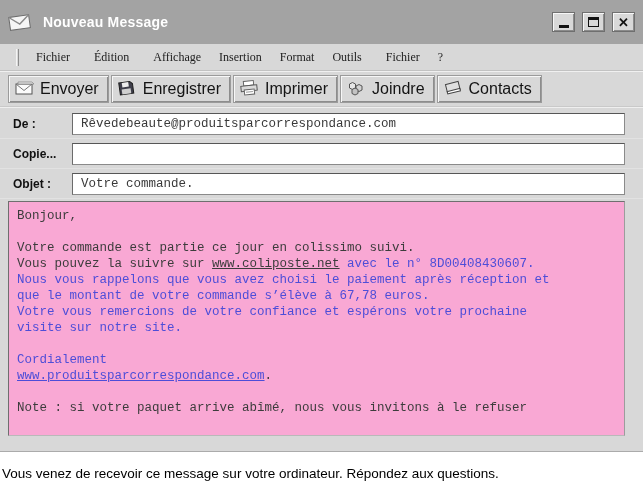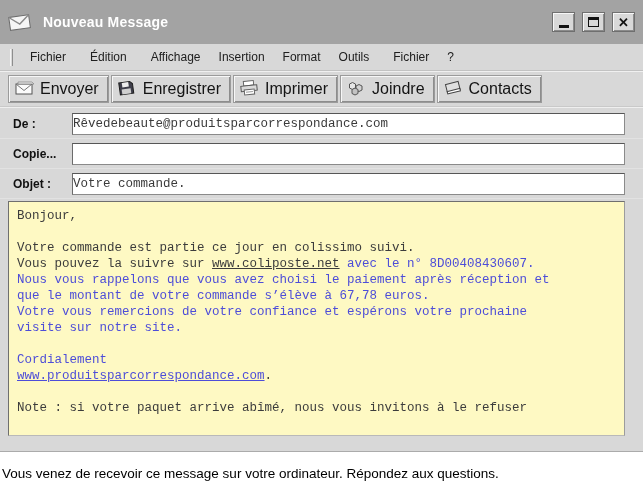--- a/index.html
+++ b/index.html
@@ -12,46 +12,46 @@
   .titlebar-icon { width:26px; height:20px; margin-right:9px; display:flex; align-items:center; }
   .title-text { color:var(--titlebar-text,#ffffff); font-weight:bold; font-size:14px; letter-spacing:.2px; flex:1; }
   .win-btn { width:23px; height:20px; margin-left:7px; background:var(--button-face,#d8d8d8);
              border:1px solid #6f6f6f; box-shadow: inset 1px 1px 0 #f6f6f6, inset -1px -1px 0 #8b8b8b;
              display:flex; align-items:center; justify-content:center; cursor:default; }
   .glyph-min { width:10px; height:3px; background:#111; margin-top:9px; }
   .glyph-max { width:11px; height:10px; border:1px solid #111; border-top:3px solid #111; background:transparent; }
   .glyph-close { font-size:13px; font-weight:bold; color:#111; line-height:1; }
 
   
-  .menubar { height:27px; background:var(--window-bg,#d8d8d8); display:flex; align-items:center; padding-left:8px;
-             border-bottom:1px solid #c2c2c2; box-shadow: 0 1px 0 #f0f0f0; flex:0 0 auto; }
+  .menubar { height:27px; background:var(--window-bg,#d8d8d8); display:flex; align-items:center; padding-left:14px;
+             border-bottom:1px solid #c2c2c2; box-shadow: 0 1px 0 #f0f0f0; flex:0 0 auto;font-family:Liberation Serif, serif; }
   .menu-gripper { width:3px; height:17px; border-left:1px solid #f4f4f4; border-right:1px solid #8e8e8e; margin:0 8px 0 2px; }
   .menu-item { font-size:12px; color:#202020; padding:4px 9px; cursor:default; }
   .menu-item.wide { margin-right:6px; }
 
   
   .toolbar { height:36px; display:flex; align-items:center; padding:0 0 0 8px; border-bottom:1px solid #c9c9c9;
              box-shadow: 0 1px 0 #efefef; flex:0 0 auto; }
   .tbtn { height:28px; display:flex; align-items:center; padding:2px 9px 2px 5px; margin-right:2px;
           background:var(--button-face,#d8d8d8); border:1px solid #9b9b9b;
           box-shadow: inset 1px 1px 0 #f7f7f7, inset -1px -1px 0 #8d8d8d; cursor:default; }
   .tbtn .ic { width:21px; height:17px; margin-right:5px; flex:0 0 auto; }
   .tbtn .lbl { font-size:16px; color:#141414; white-space:nowrap; }
 
   
   .fields { padding-top:2px; flex:0 0 auto; }
   .field-row { height:30px; display:flex; align-items:center; border-bottom:1px solid #e2e2e2; }
   .field-label { width:72px; padding-left:13px; font-size:12px; font-weight:bold; color:#111; flex:0 0 auto; }
   .field-input { flex:1; margin-right:18px; height:22px; background:#ffffff;
                  border:1px solid #8a8a8a; border-top-color:#565656; border-left-color:#6b6b6b;
                  font-family:"Liberation Mono","DejaVu Sans Mono",monospace; font-size:12.5px; color:#3a3a3a;
-                 padding:1px 0; outline:none; }
+                 padding:1px 8px; outline:none; }
 
   
-  .msg-area { margin:2px 18px 15px 8px; height:252px; background:#fef9c3;
+  .msg-area { margin:2px 18px 15px 8px; height:252px; background:#f9a8d4;
               border:1px solid #6f6f6f; border-bottom-color:#b9b9b9; border-right-color:#9c9c9c;
               padding:6px 8px; overflow:hidden; cursor:text; }
   .msg-line { min-height:16px; line-height:16px; font-family:"Liberation Mono","DejaVu Sans Mono",monospace;
               font-size:12.5px; white-space:pre; }
   .seg[data-color="black"]      { color:var(--ink,#3c3c3c); }
   .seg[data-color="blue"]       { color:var(--blue,#4d4dd8); }
   .seg[data-color="link-black"] { color:var(--ink,#3c3c3c); text-decoration:underline; }
   .seg[data-color="link-blue"]  { color:var(--blue,#4d4dd8); text-decoration:underline; }
 
   

